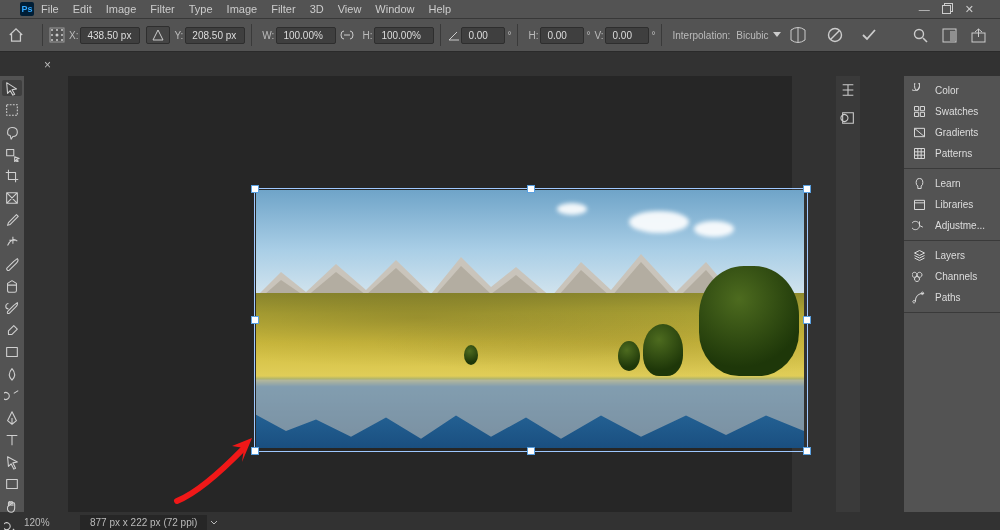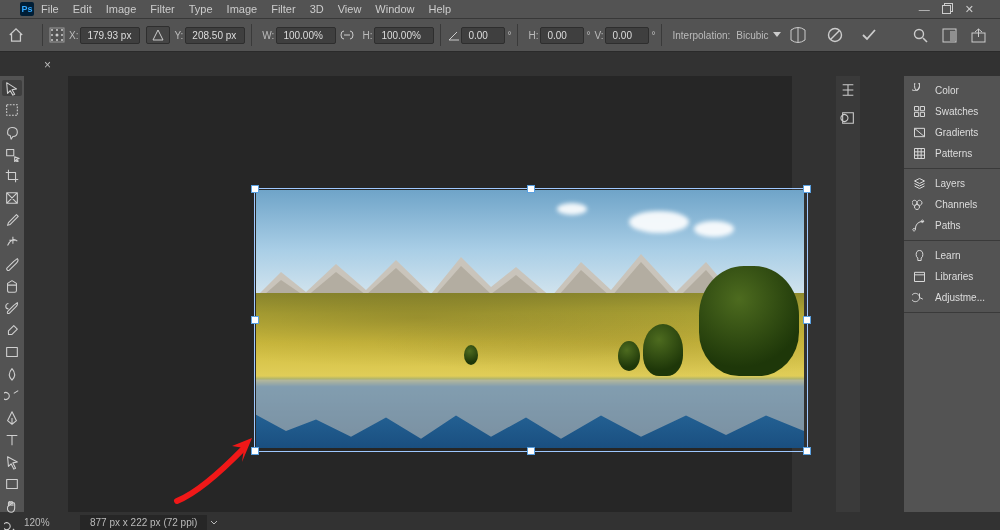--- a/index.html
+++ b/index.html
@@ -92,21 +92,21 @@
       <circle cx="8" cy="3" r="1" fill="#ccc"></circle>
       <circle cx="13" cy="3" r="1" fill="#ccc"></circle>
       <circle cx="3" cy="8" r="1" fill="#ccc"></circle>
       <circle cx="8" cy="8" r="1.5" fill="#ccc"></circle>
       <circle cx="13" cy="8" r="1" fill="#ccc"></circle>
       <circle cx="3" cy="13" r="1" fill="#ccc"></circle>
       <circle cx="8" cy="13" r="1" fill="#ccc"></circle>
       <circle cx="13" cy="13" r="1" fill="#ccc"></circle>
     </svg>
   <span class="lbl">X:</span>
-  <span class="val">179.93 px</span>
+  <span class="val">438.50 px</span>
   <div class="tri">
       <svg width="12" height="12">
         <path d="M6 1 L11 11 H1 Z" fill="none" stroke="#ccc"></path>
       </svg>
     </div>
   <span class="lbl">Y:</span>
   <span class="val">208.50 px</span>
   <div class="sep"></div>
   <span class="lbl">W:</span>
   <span class="val">100.00%</span>
@@ -352,55 +352,55 @@
         <div class="pitem">
           <svg width="15" height="15" viewBox="0 0 18 18">
             <path d="M3 3 H15 V15 H3 Z M3 7 H15 M3 11 H15 M7 3 V15 M11 3 V15" fill="none" stroke="#d8d8d8" stroke-width="1.2"></path>
           </svg>
           <span>Patterns</span>
         </div>
       </div>
       <div class="pgroup">
         <div class="pitem">
           <svg width="15" height="15" viewBox="0 0 18 18">
+            <path d="M9 3 Q5 3 5 8 Q5 11 7 12 V15 H11 V12 Q13 11 13 8 Q13 3 9 3 Z" fill="none" stroke="#d8d8d8" stroke-width="1.2"></path>
+          </svg>
+          <span>Learn</span>
+        </div>
+        <div class="pitem">
+          <svg width="15" height="15" viewBox="0 0 18 18">
+            <path d="M3 4 H15 V15 H3 Z M3 7 H15" fill="none" stroke="#d8d8d8" stroke-width="1.2"></path>
+          </svg>
+          <span>Libraries</span>
+        </div>
+        <div class="pitem">
+          <svg width="15" height="15" viewBox="0 0 18 18">
+            <path d="M9 9 A5 5 0 1 0 9 9.01 M9 4 V9 L13 11" fill="none" stroke="#d8d8d8" stroke-width="1.2"></path>
+          </svg>
+          <span>Adjustme...</span>
+        </div>
+      </div>
+      <div class="pgroup">
+        <div class="pitem">
+          <svg width="15" height="15" viewBox="0 0 18 18">
             <path d="M9 3 L15 6 L9 9 L3 6 Z M3 9 L9 12 L15 9 M3 12 L9 15 L15 12" fill="none" stroke="#d8d8d8" stroke-width="1.2"></path>
           </svg>
           <span>Layers</span>
         </div>
         <div class="pitem">
           <svg width="15" height="15" viewBox="0 0 18 18">
             <path d="M6 7 A3 3 0 1 0 6 7.01 M12 7 A3 3 0 1 0 12 7.01 M9 12 A3 3 0 1 0 9 12.01" fill="none" stroke="#d8d8d8" stroke-width="1.2"></path>
           </svg>
           <span>Channels</span>
         </div>
         <div class="pitem">
           <svg width="15" height="15" viewBox="0 0 18 18">
             <path d="M4 14 Q4 4 14 4 M4 14 A1.5 1.5 0 1 0 4 14.01 M14 4 A1.5 1.5 0 1 0 14 4.01" fill="none" stroke="#d8d8d8" stroke-width="1.2"></path>
           </svg>
           <span>Paths</span>
-        </div>
-      </div>
-      <div class="pgroup">
-        <div class="pitem">
-          <svg width="15" height="15" viewBox="0 0 18 18">
-            <path d="M9 3 Q5 3 5 8 Q5 11 7 12 V15 H11 V12 Q13 11 13 8 Q13 3 9 3 Z" fill="none" stroke="#d8d8d8" stroke-width="1.2"></path>
-          </svg>
-          <span>Learn</span>
-        </div>
-        <div class="pitem">
-          <svg width="15" height="15" viewBox="0 0 18 18">
-            <path d="M3 4 H15 V15 H3 Z M3 7 H15" fill="none" stroke="#d8d8d8" stroke-width="1.2"></path>
-          </svg>
-          <span>Libraries</span>
-        </div>
-        <div class="pitem">
-          <svg width="15" height="15" viewBox="0 0 18 18">
-            <path d="M9 9 A5 5 0 1 0 9 9.01 M9 4 V9 L13 11" fill="none" stroke="#d8d8d8" stroke-width="1.2"></path>
-          </svg>
-          <span>Adjustme...</span>
         </div>
       </div>
     </div>
 </div>
 
 <div class="status">
   <span class="zoom">120%</span>
   <span class="doc">877 px x 222 px (72 ppi)</span>
   <svg width="10" height="10" style="margin-left:2px">
       <path d="M2 4 L5 7 L8 4" fill="none" stroke="#bbb"></path>

